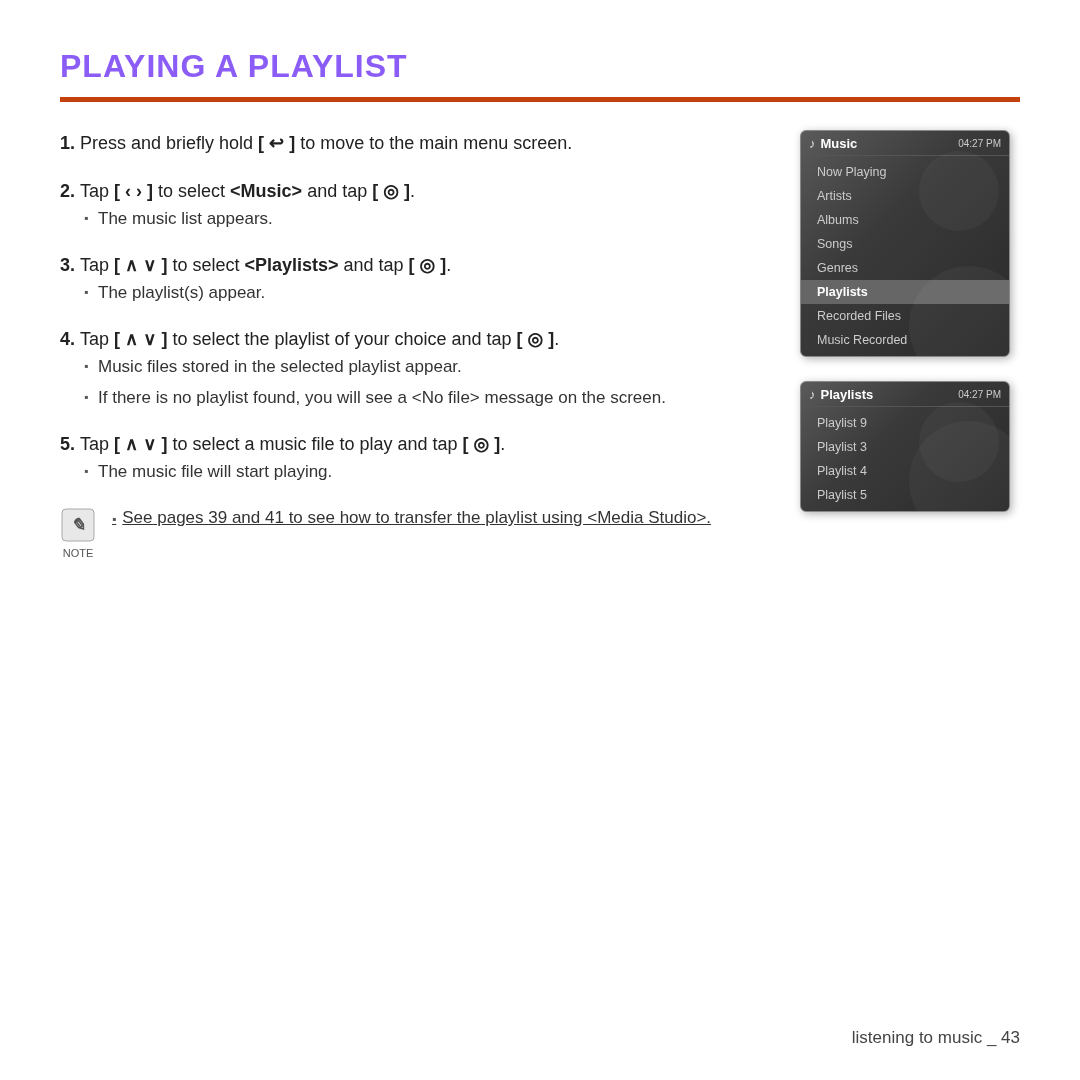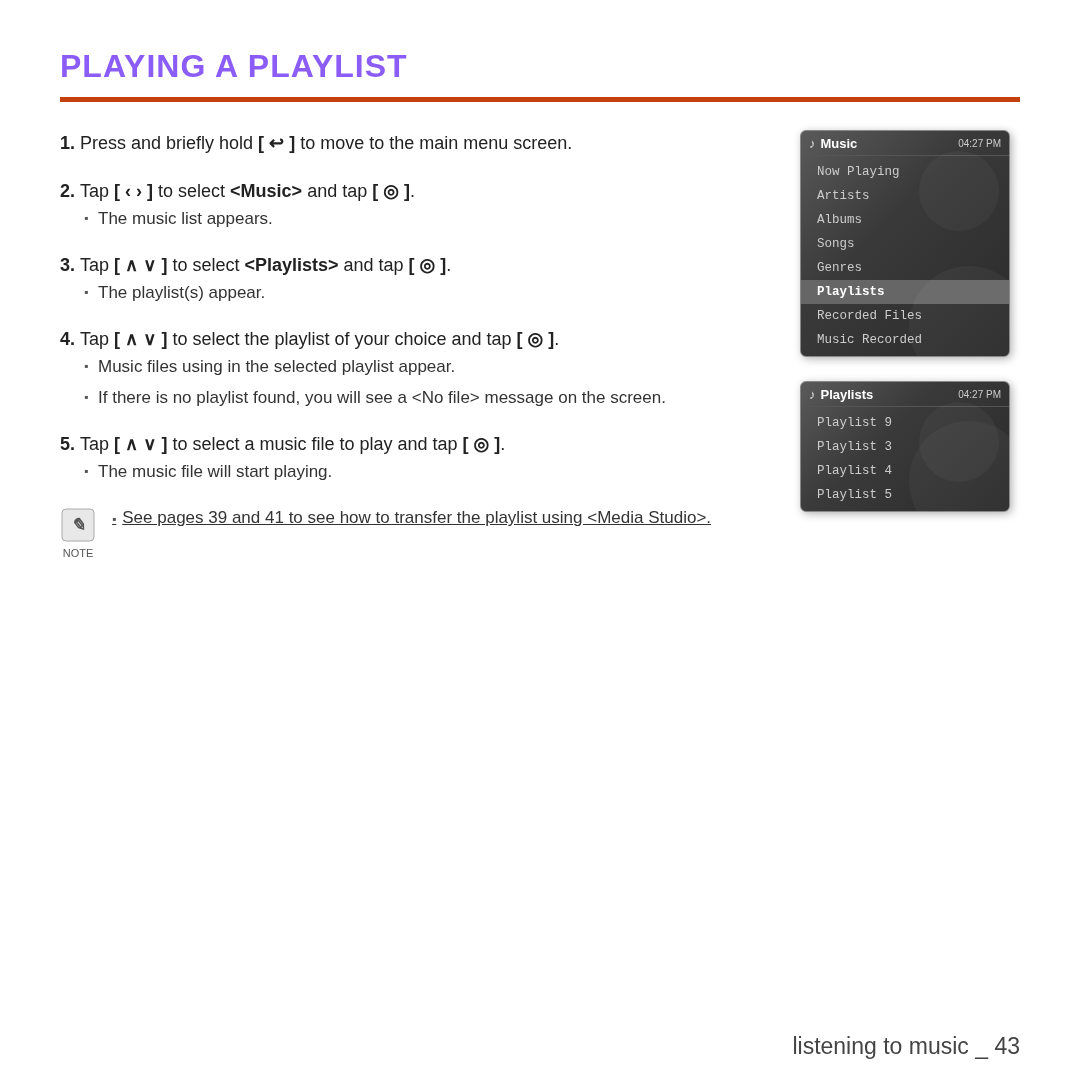--- a/index.html
+++ b/index.html
@@ -166,41 +166,40 @@
       color: #fff;
     }
 
     .screen-time {
       font-size: 10px;
       color: #ccc;
     }
 
     .screen-menu {
       padding: 4px 0;
-      font-family: Liberation Mono, monospace;
     }
 
     .menu-item {
       padding: 5px 16px;
       font-size: 12.5px;
       color: #ccc;
       cursor: default;
     }
 
     .menu-item.active {
       background: #666;
       color: #fff;
       font-weight: bold;
     }
 
     .footer-text {
       position: absolute;
-      bottom: 20px;
+      bottom: 32px;
       right: 60px;
-      font-size: 23px;
+      font-size: 17px;
       color: #444;
     }
 
     
     .device-screen {
       position: relative;
     }
 
     .screen-deco {
       position: absolute;
@@ -251,21 +250,21 @@
         <span class="step-text">Tap <strong>[ ∧ ∨ ]</strong> to select <strong>&lt;Playlists&gt;</strong> and tap <strong>[ ◎ ]</strong>.</span>
         <ul class="bullet-list">
           <li>The playlist(s) appear.</li>
         </ul>
       </div>
 
       <div class="step">
         <span class="step-number">4. </span>
         <span class="step-text">Tap <strong>[ ∧ ∨ ]</strong> to select the playlist of your choice and tap <strong>[ ◎ ]</strong>.</span>
         <ul class="bullet-list">
-          <li>Music files using in the selected playlist appear.</li>
+          <li>Music files stored in the selected playlist appear.</li>
           <li>If there is no playlist found, you will see a &lt;No file&gt; message on the screen.</li>
         </ul>
       </div>
 
       <div class="step">
         <span class="step-number">5. </span>
         <span class="step-text">Tap <strong>[ ∧ ∨ ]</strong> to select a music file to play and tap <strong>[ ◎ ]</strong>.</span>
         <ul class="bullet-list">
           <li>The music file will start playing.</li>
         </ul>

